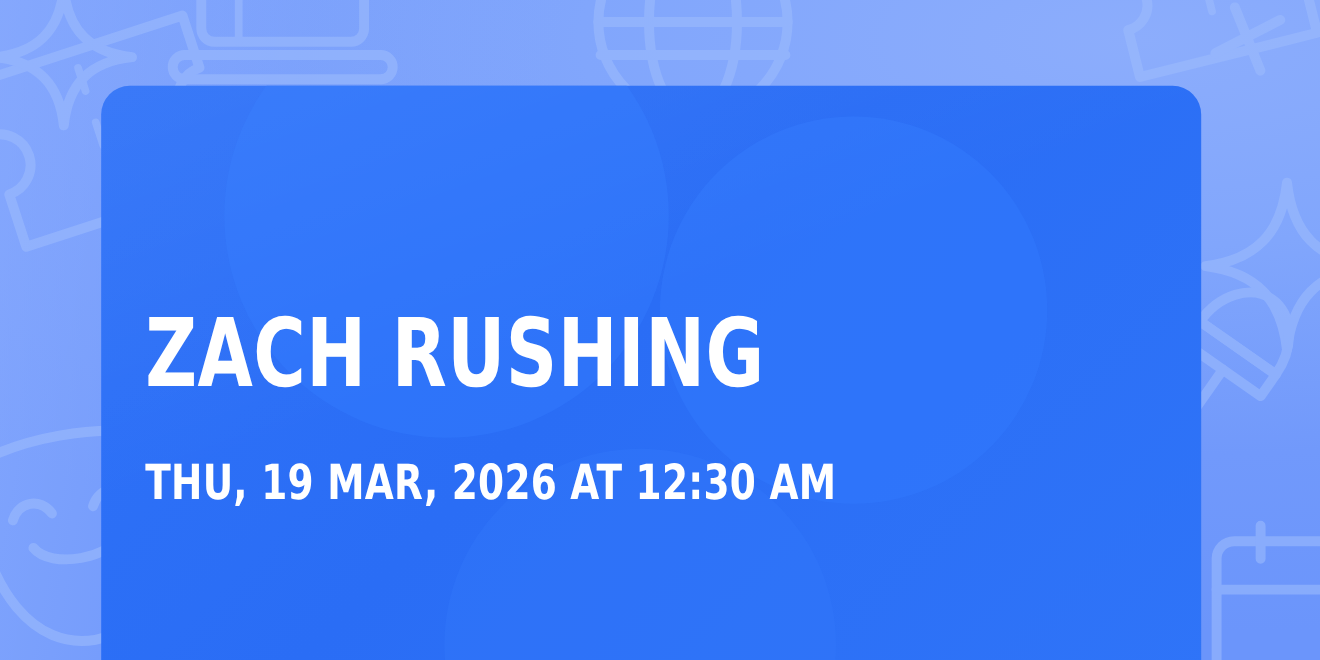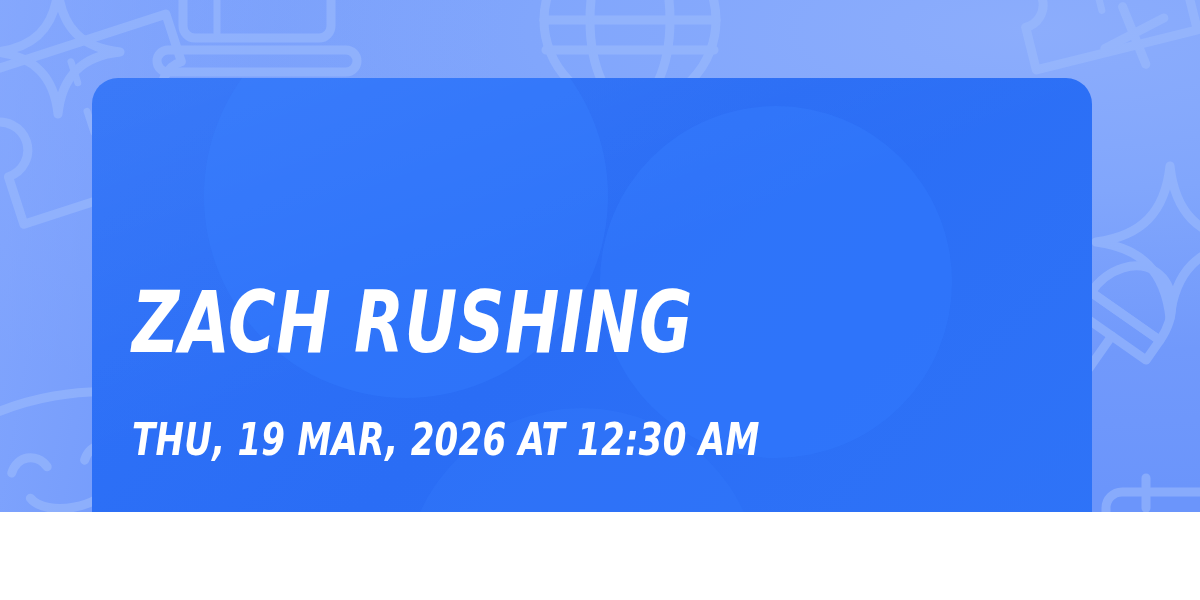--- a/index.html
+++ b/index.html
@@ -11,24 +11,23 @@
     width: 1200px;
     height: 600px;
     overflow: hidden;
     font-family: "Liberation Sans", sans-serif;
   }
 
   
   #stage {
     position: relative;
     width: 1200px;
-    height: 512px;
+    height: 600px;
     overflow: hidden;
     background: #a21caf;
-    font-style: italic;
   }
 
   
   .bg-base {
     position: absolute;
     inset: 0;
     background:
       radial-gradient(120% 90% at 86% 6%, #8cadfc 0%, #81a6fc 35%, #7199fb 70%, #6b95fb 100%),
       linear-gradient(135deg, #86a9fc 0%, #7099fb 55%, #6d96fb 100%);
   }

